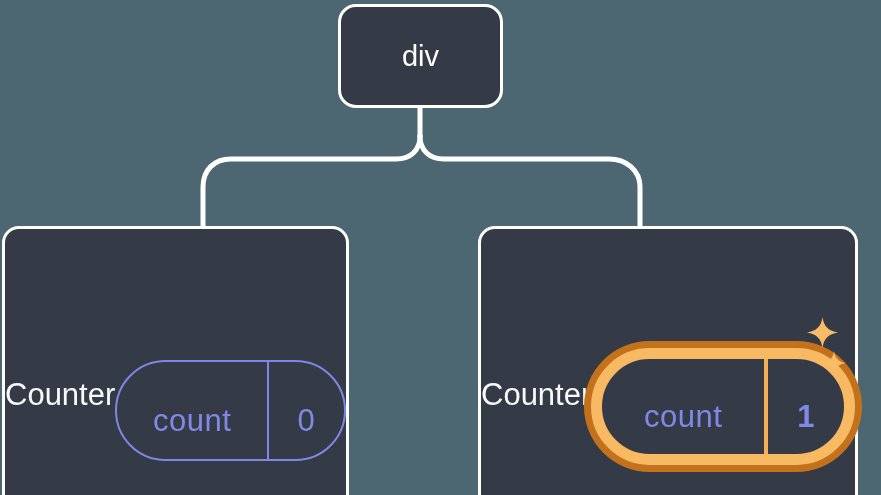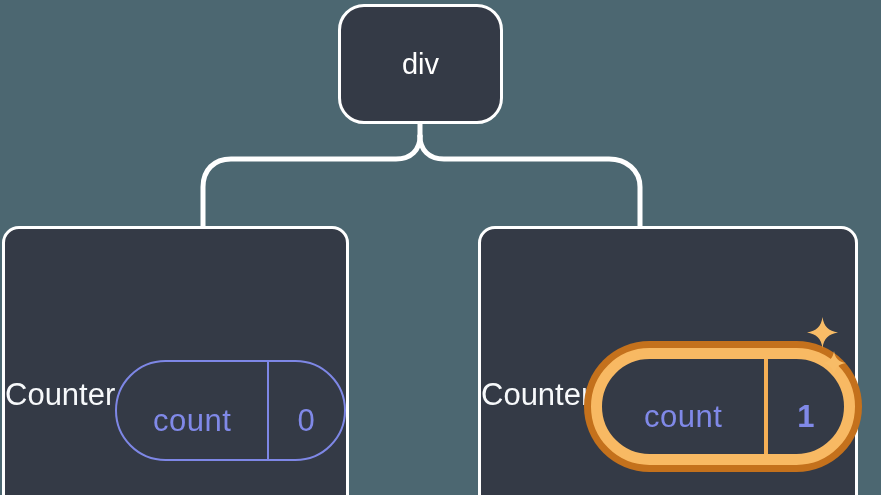--- a/index.html
+++ b/index.html
@@ -23,25 +23,25 @@
     fill: none;
     stroke: #FFFFFF;
     stroke-width: 5;
     stroke-linecap: round;
   }
 
   
   .root-node {
     position: absolute;
     left: 338px; top: 4px;
-    width: 165px; height: 120px;
+    width: 165px; height: 104px;
     box-sizing: border-box;
     background: #343A46;
     border: 3px solid #FFFFFF;
-    border-radius: 26px;
+    border-radius: 18px;
     display: flex;
     align-items: center;
     justify-content: center;
     color: #FFFFFF;
     font-size: 29px;
   }
 
   
   .card {
     position: absolute;

